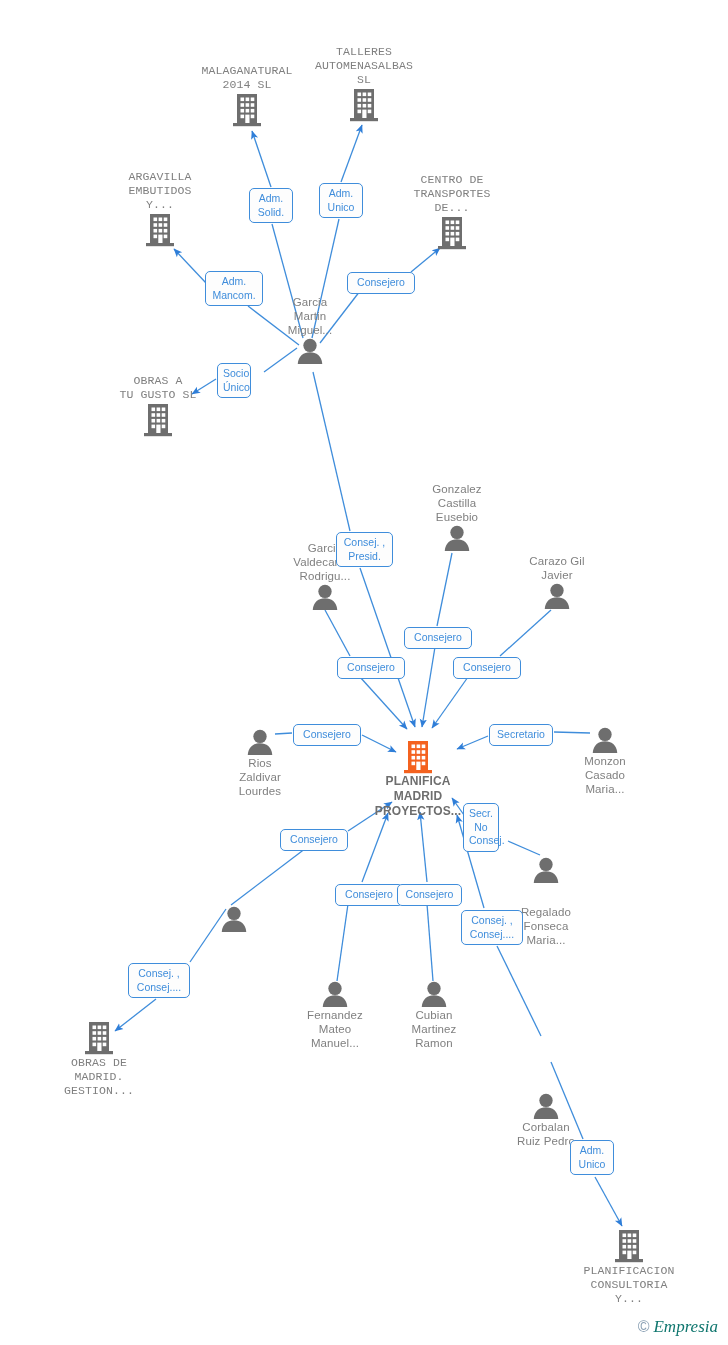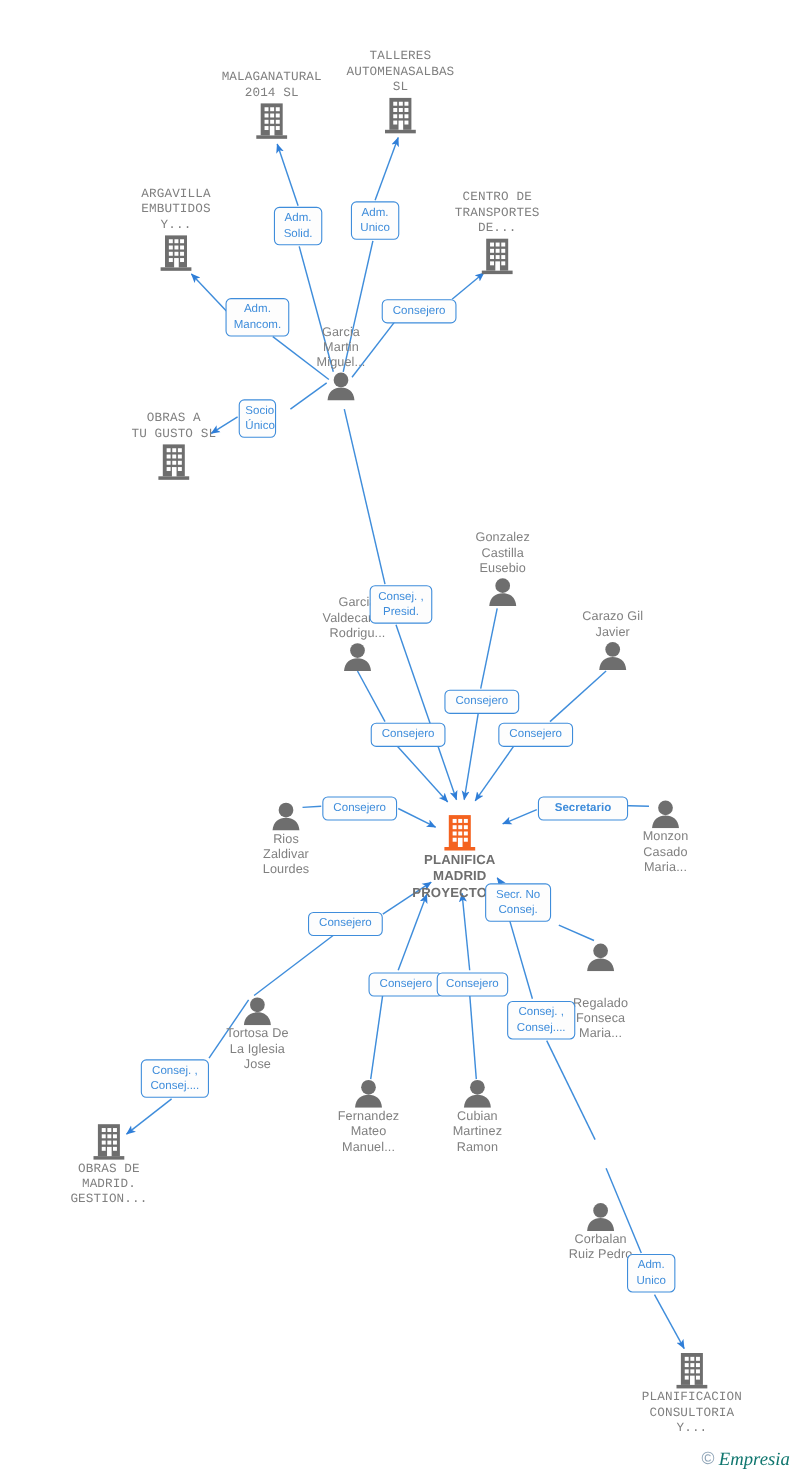--- a/index.html
+++ b/index.html
@@ -355,23 +355,20 @@
 Fonseca
 Maria...</div>
       </div>
       <div class="node person" style="left: 234px; top: 906px;">
         <div>
           <svg class="ico" width="28" height="26" viewBox="0 0 30 28">
             <circle cx="15" cy="8" r="7.2" fill="#6e6e6e"></circle>
             <path d="M1.8,28 C2.4,19.2 8.2,15.4 15,15.4 C21.8,15.4 27.6,19.2 28.2,28 Z" fill="#6e6e6e"></path>
           </svg>
         </div>
-        <div class="cap" style="white-space: pre-line;">Tortosa De
-La Iglesia
-Jose</div>
       </div>
       <div class="node person" style="left: 335px; top: 981px;">
         <div>
           <svg class="ico" width="28" height="26" viewBox="0 0 30 28">
             <circle cx="15" cy="8" r="7.2" fill="#6e6e6e"></circle>
             <path d="M1.8,28 C2.4,19.2 8.2,15.4 15,15.4 C21.8,15.4 27.6,19.2 28.2,28 Z" fill="#6e6e6e"></path>
           </svg>
         </div>
         <div class="cap" style="white-space: pre-line;">Fernandez
 Mateo
@@ -459,22 +456,22 @@
 Mancom.</div>
       <div class="lbl one-line" style="left: 347px; top: 272px; width: 68px; min-height: 19px;">Consejero</div>
       <div class="lbl" style="left: 217px; top: 363px; width: 34px; min-height: 35px;">Socio
 Único</div>
       <div class="lbl" style="left: 336px; top: 532px; width: 57px; min-height: 35px;">Consej. ,
 Presid.</div>
       <div class="lbl one-line" style="left: 404px; top: 627px; width: 68px; min-height: 19px;">Consejero</div>
       <div class="lbl one-line" style="left: 337px; top: 657px; width: 68px; min-height: 19px;">Consejero</div>
       <div class="lbl one-line" style="left: 453px; top: 657px; width: 68px; min-height: 19px;">Consejero</div>
       <div class="lbl one-line" style="left: 293px; top: 724px; width: 68px; min-height: 19px;">Consejero</div>
-      <div class="lbl one-line" style="left: 489px; top: 724px; width: 82px; min-height: 19px; font-weight: bold;">Secretario</div>
-      <div class="lbl" style="left: 441px; top: 803px; width: 60px; min-height: 35px;">Secr.  No
+      <div class="lbl one-line" style="left: 489px; top: 724px; width: 64px; min-height: 19px;">Secretario</div>
+      <div class="lbl" style="left: 463px; top: 803px; width: 36px; min-height: 35px;">Secr.  No
 Consej.</div>
       <div class="lbl one-line" style="left: 280px; top: 829px; width: 68px; min-height: 19px;">Consejero</div>
       <div class="lbl one-line" style="left: 335px; top: 884px; width: 68px; min-height: 19px;">Consejero</div>
       <div class="lbl one-line" style="left: 397px; top: 884px; width: 65px; min-height: 19px;">Consejero</div>
       <div class="lbl" style="left: 461px; top: 910px; width: 62px; min-height: 35px;">Consej. ,
 Consej....</div>
       <div class="lbl" style="left: 128px; top: 963px; width: 62px; min-height: 35px;">Consej. ,
 Consej....</div>
       <div class="lbl" style="left: 570px; top: 1140px; width: 44px; min-height: 35px;">Adm.
 Unico</div>

